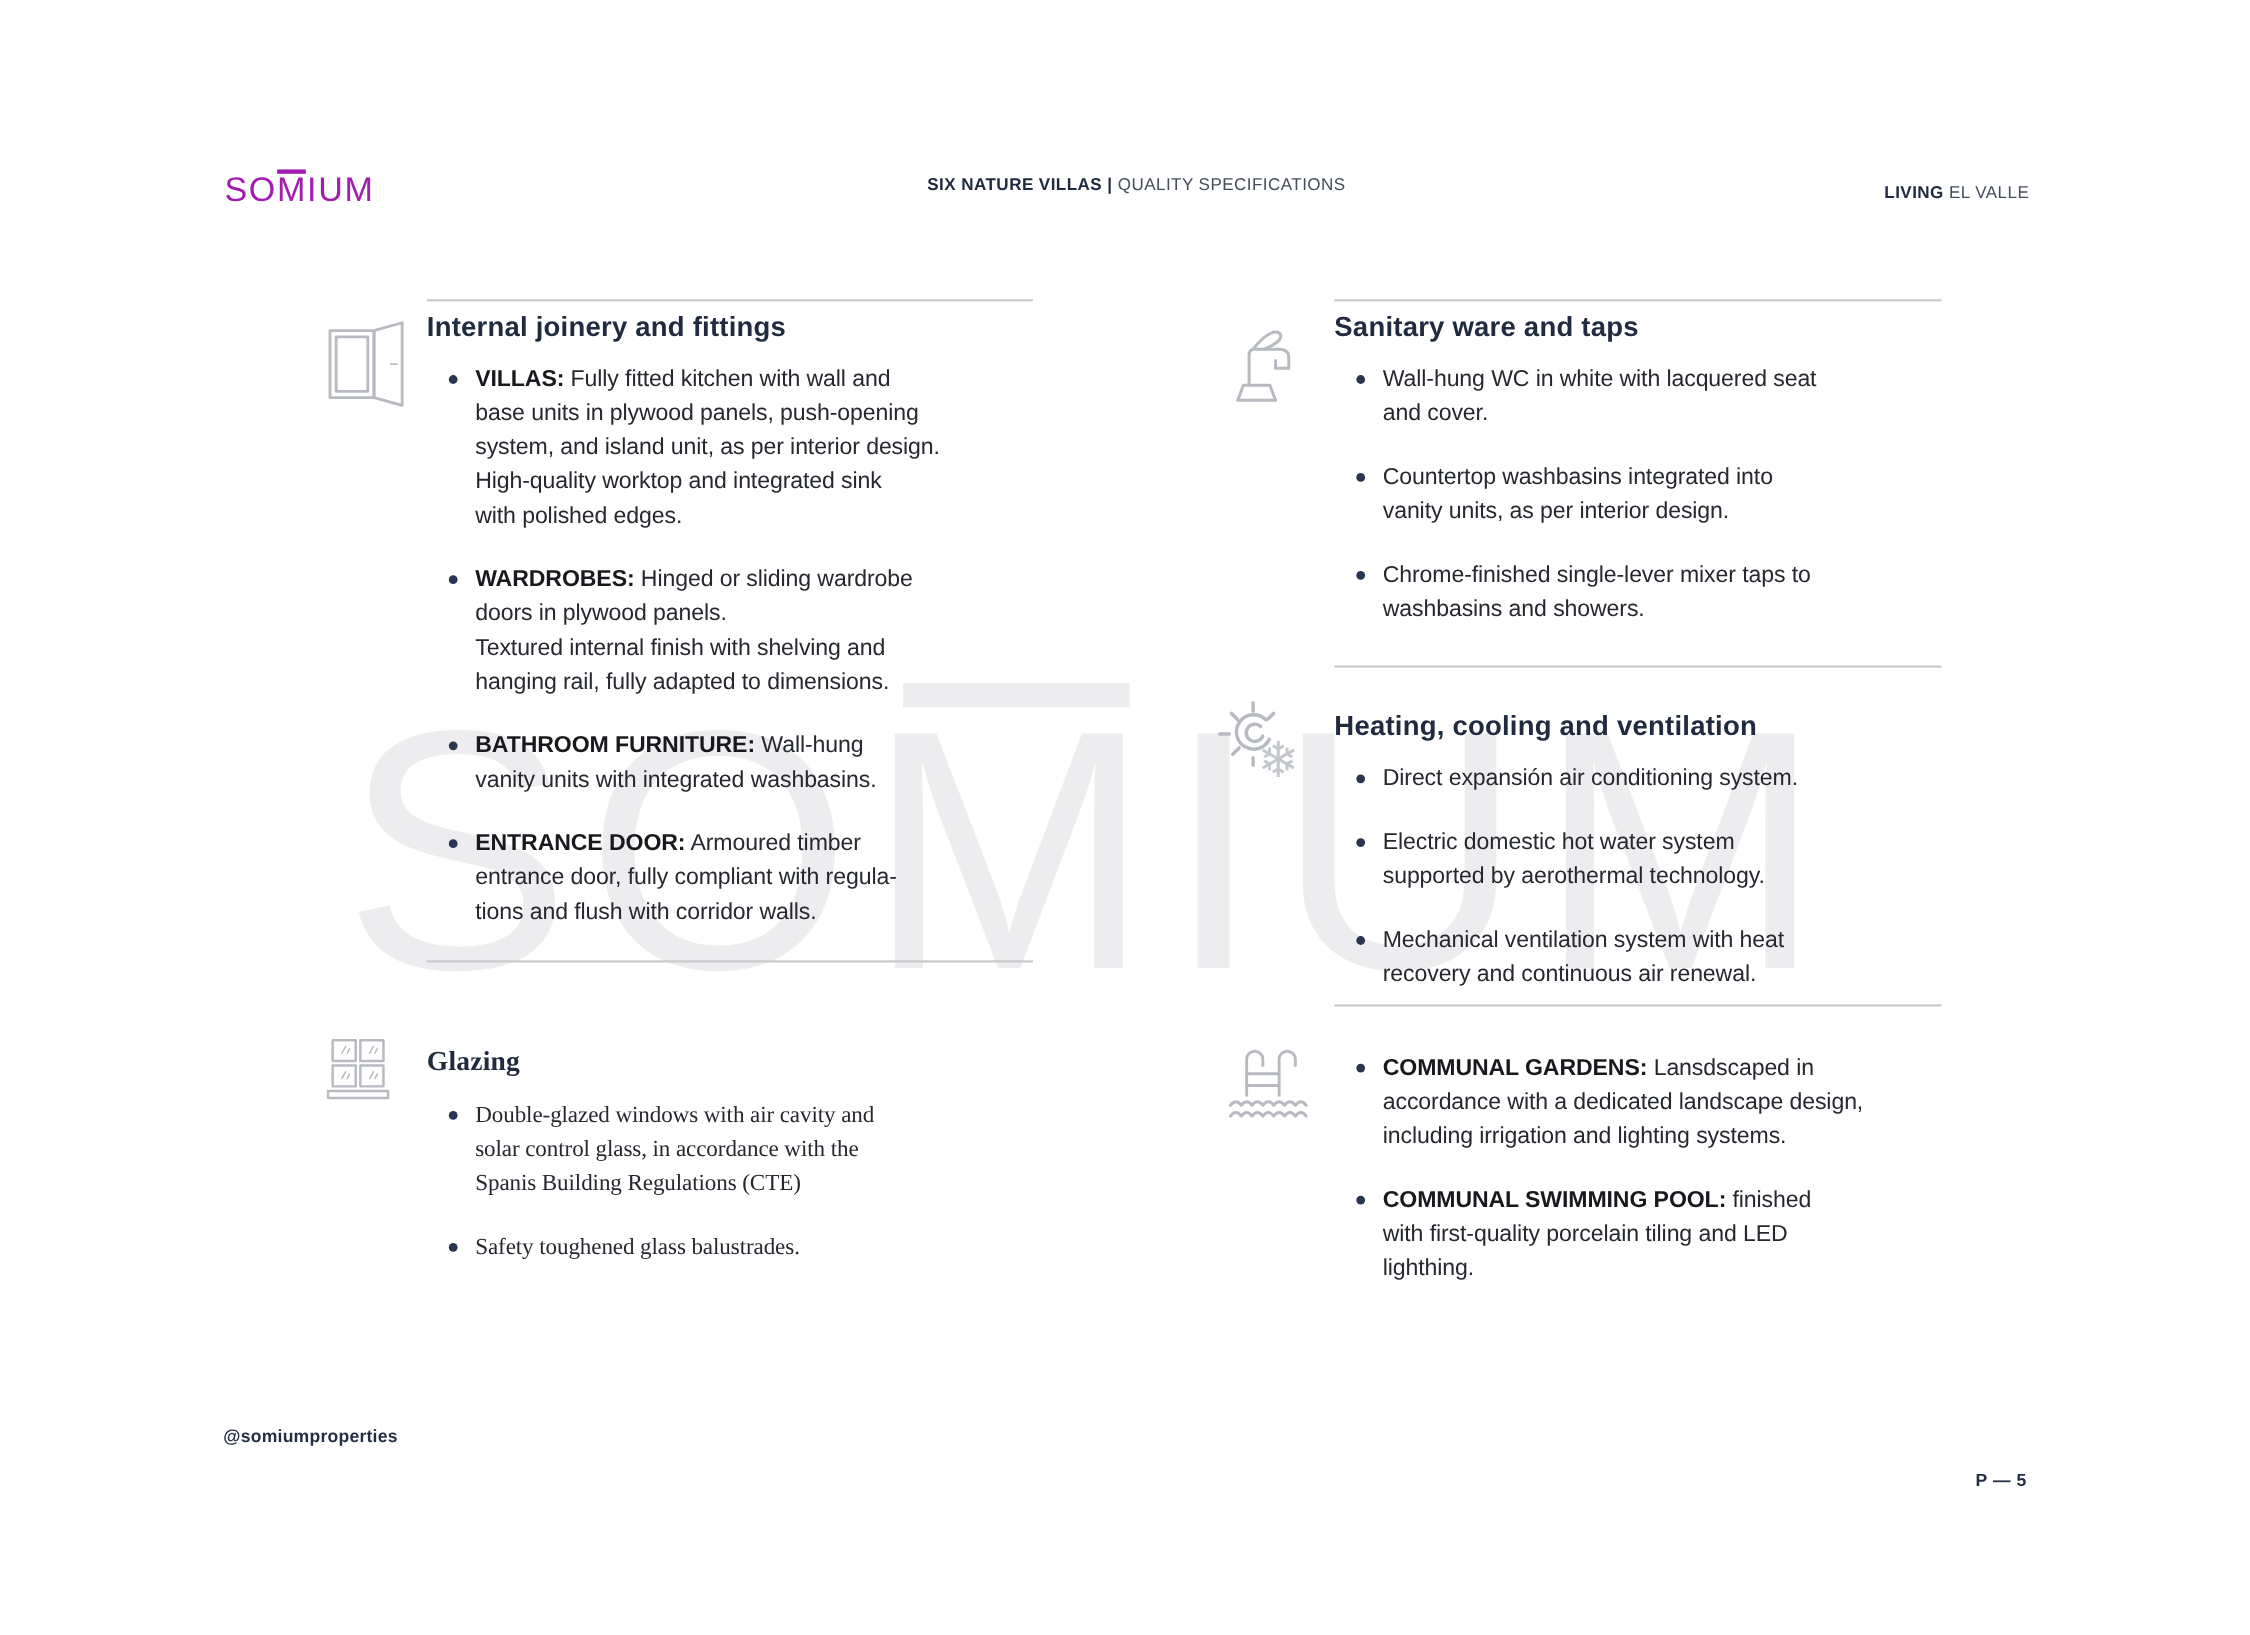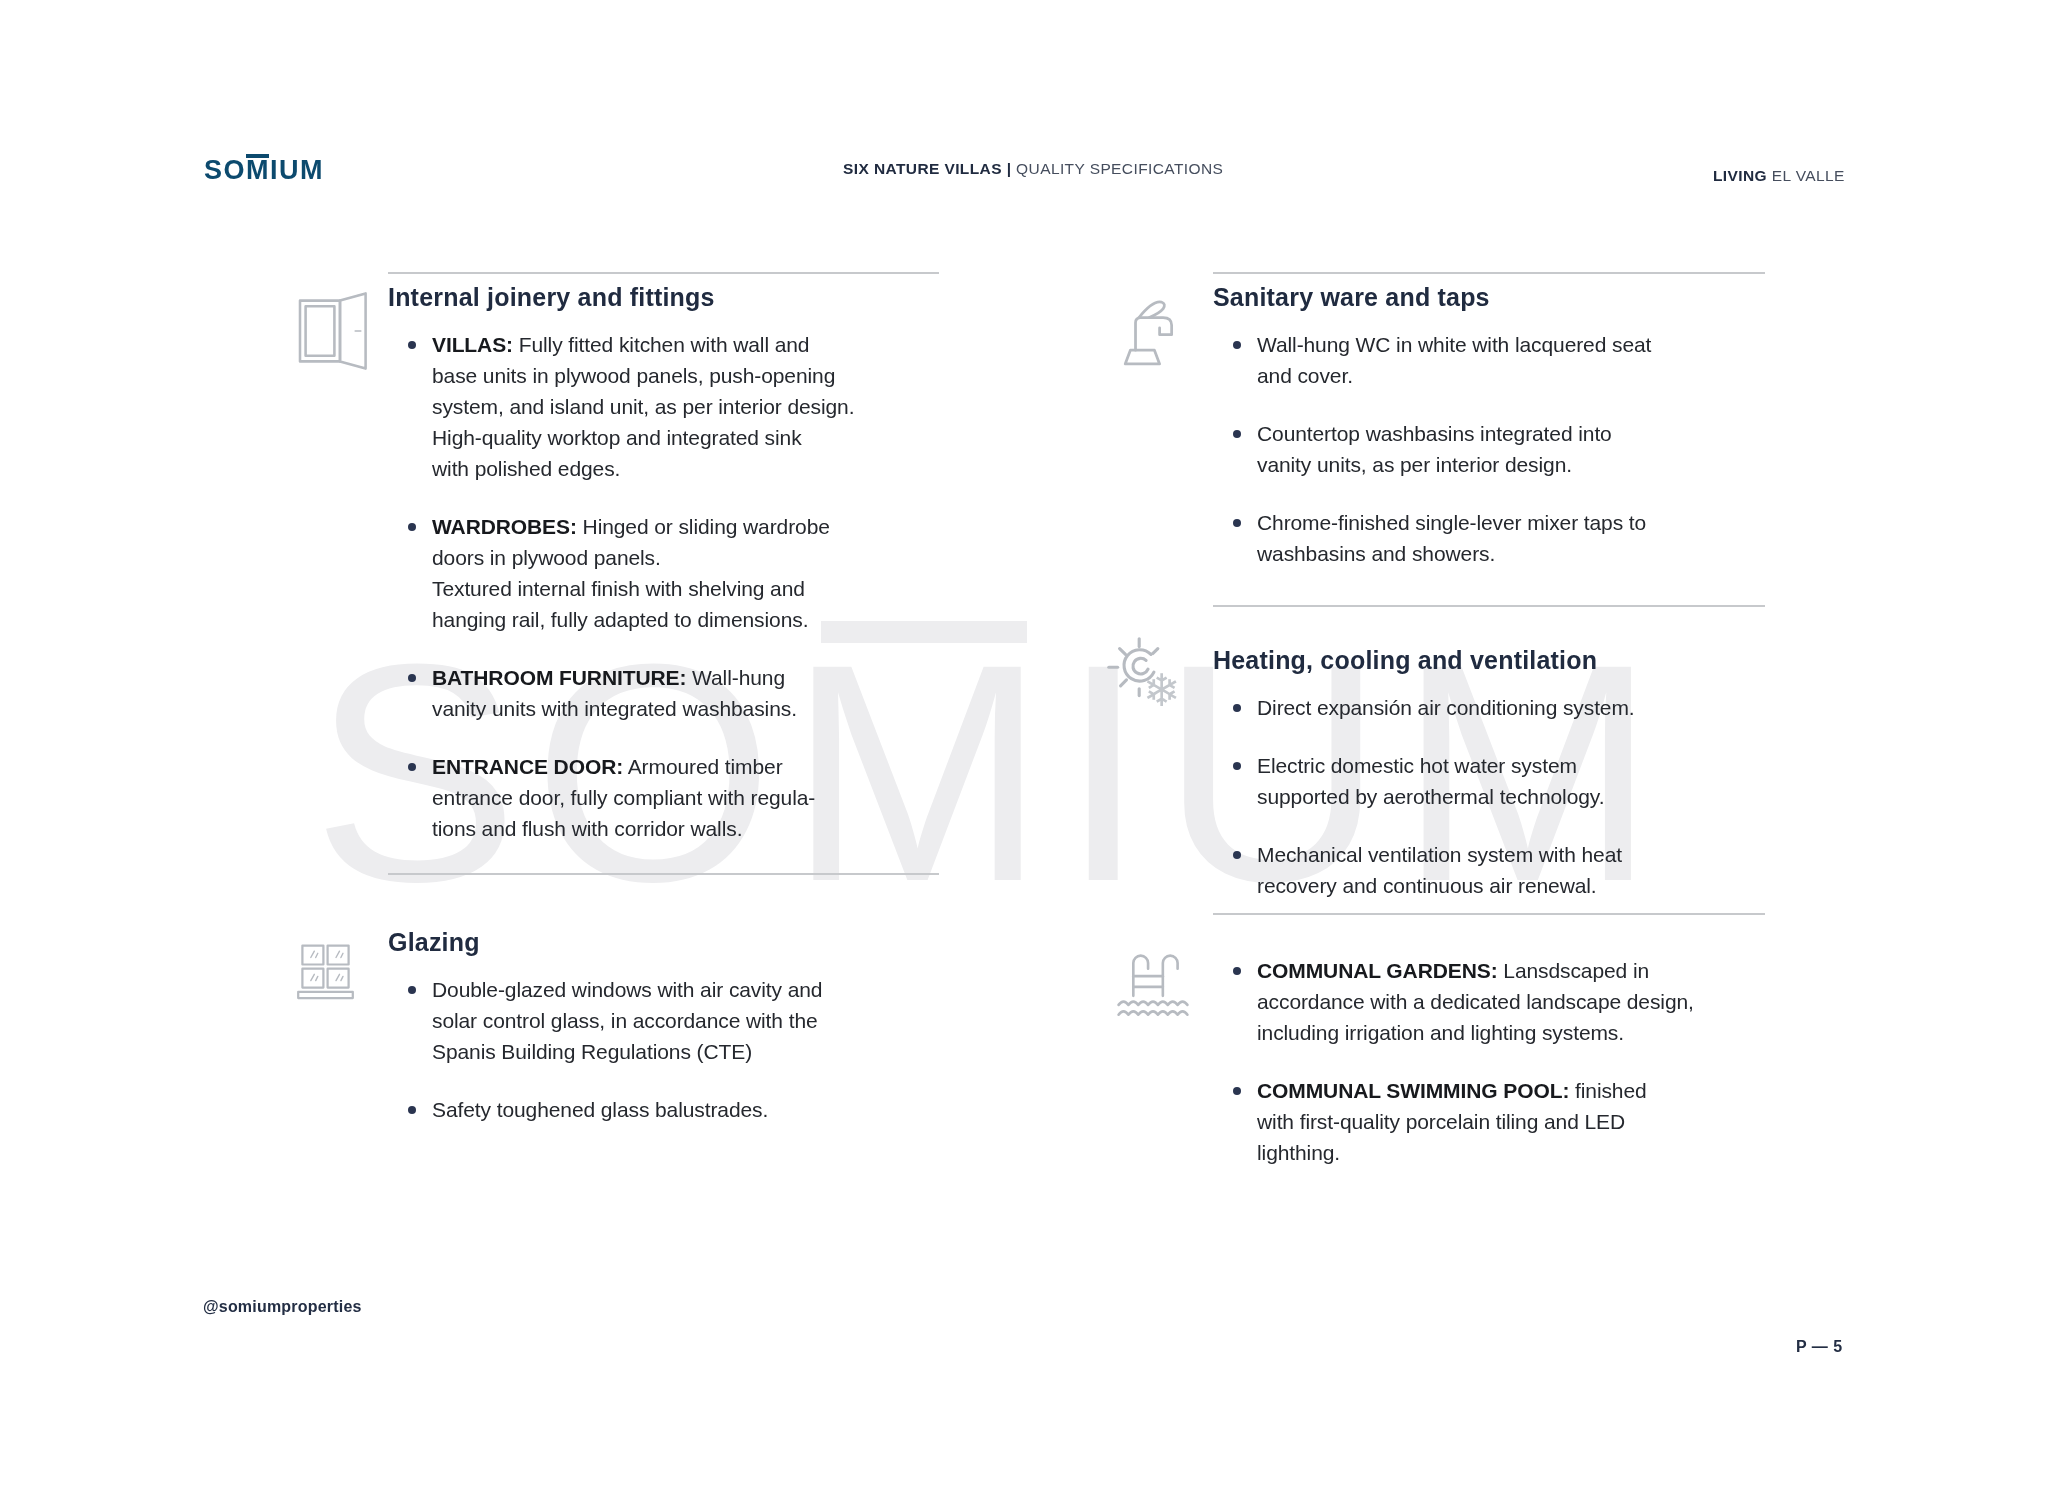--- a/index.html
+++ b/index.html
@@ -32,41 +32,41 @@
   }
   .overbar{position:relative;display:inline-block;}
   .wm-bar::before{
     content:"";position:absolute;left:12%;right:12%;
     top:3px;height:22px;background:currentColor;
   }
 
   
   .logo{
     position:absolute;left:204px;top:155px;z-index:2;
-    font-size:27px;font-weight:700;letter-spacing:1.5px;color:#0c4a6e;
+    font-size:31px;font-weight:400;letter-spacing:1.5px;color:#a21caf;
   }
   .logo-bar::before{
     content:"";position:absolute;left:2%;right:6%;
     top:-1px;height:4px;background:currentColor;
   }
   .header-center{
     position:absolute;left:843px;top:160px;z-index:2;
     font-size:15.5px;letter-spacing:0.4px;
   }
   .header-right{
     position:absolute;left:1713px;top:167px;z-index:2;
     font-size:15.5px;letter-spacing:0.4px;text-align:center;
   }
   .hdr-bold{font-weight:700;color:var(--navy);}
   .hdr-reg{font-weight:400;color:var(--muted);}
 
   
   .sec{position:absolute;border-top:2px solid var(--divider);z-index:1;}
   .s1{left:388px;top:272px;width:551px;padding-top:8px;}
-  .s2{left:388px;top:873px;width:551px;padding-top:52px;}
+  .s2{left:388px;top:873px;width:551px;padding-top:76px;font-family:Liberation Serif, serif;}
   .s3{left:1213px;top:272px;width:552px;padding-top:8px;}
   .s4{left:1213px;top:605px;width:552px;padding-top:38px;}
   .s5{left:1213px;top:913px;width:552px;padding-top:40px;}
 
   .sec-title{
     margin:0 0 17px 0;
     font-size:25px;line-height:30px;font-weight:700;color:var(--navy);
     letter-spacing:0.2px;
   }
   .sec-list{list-style:none;margin:0;padding:0;}

